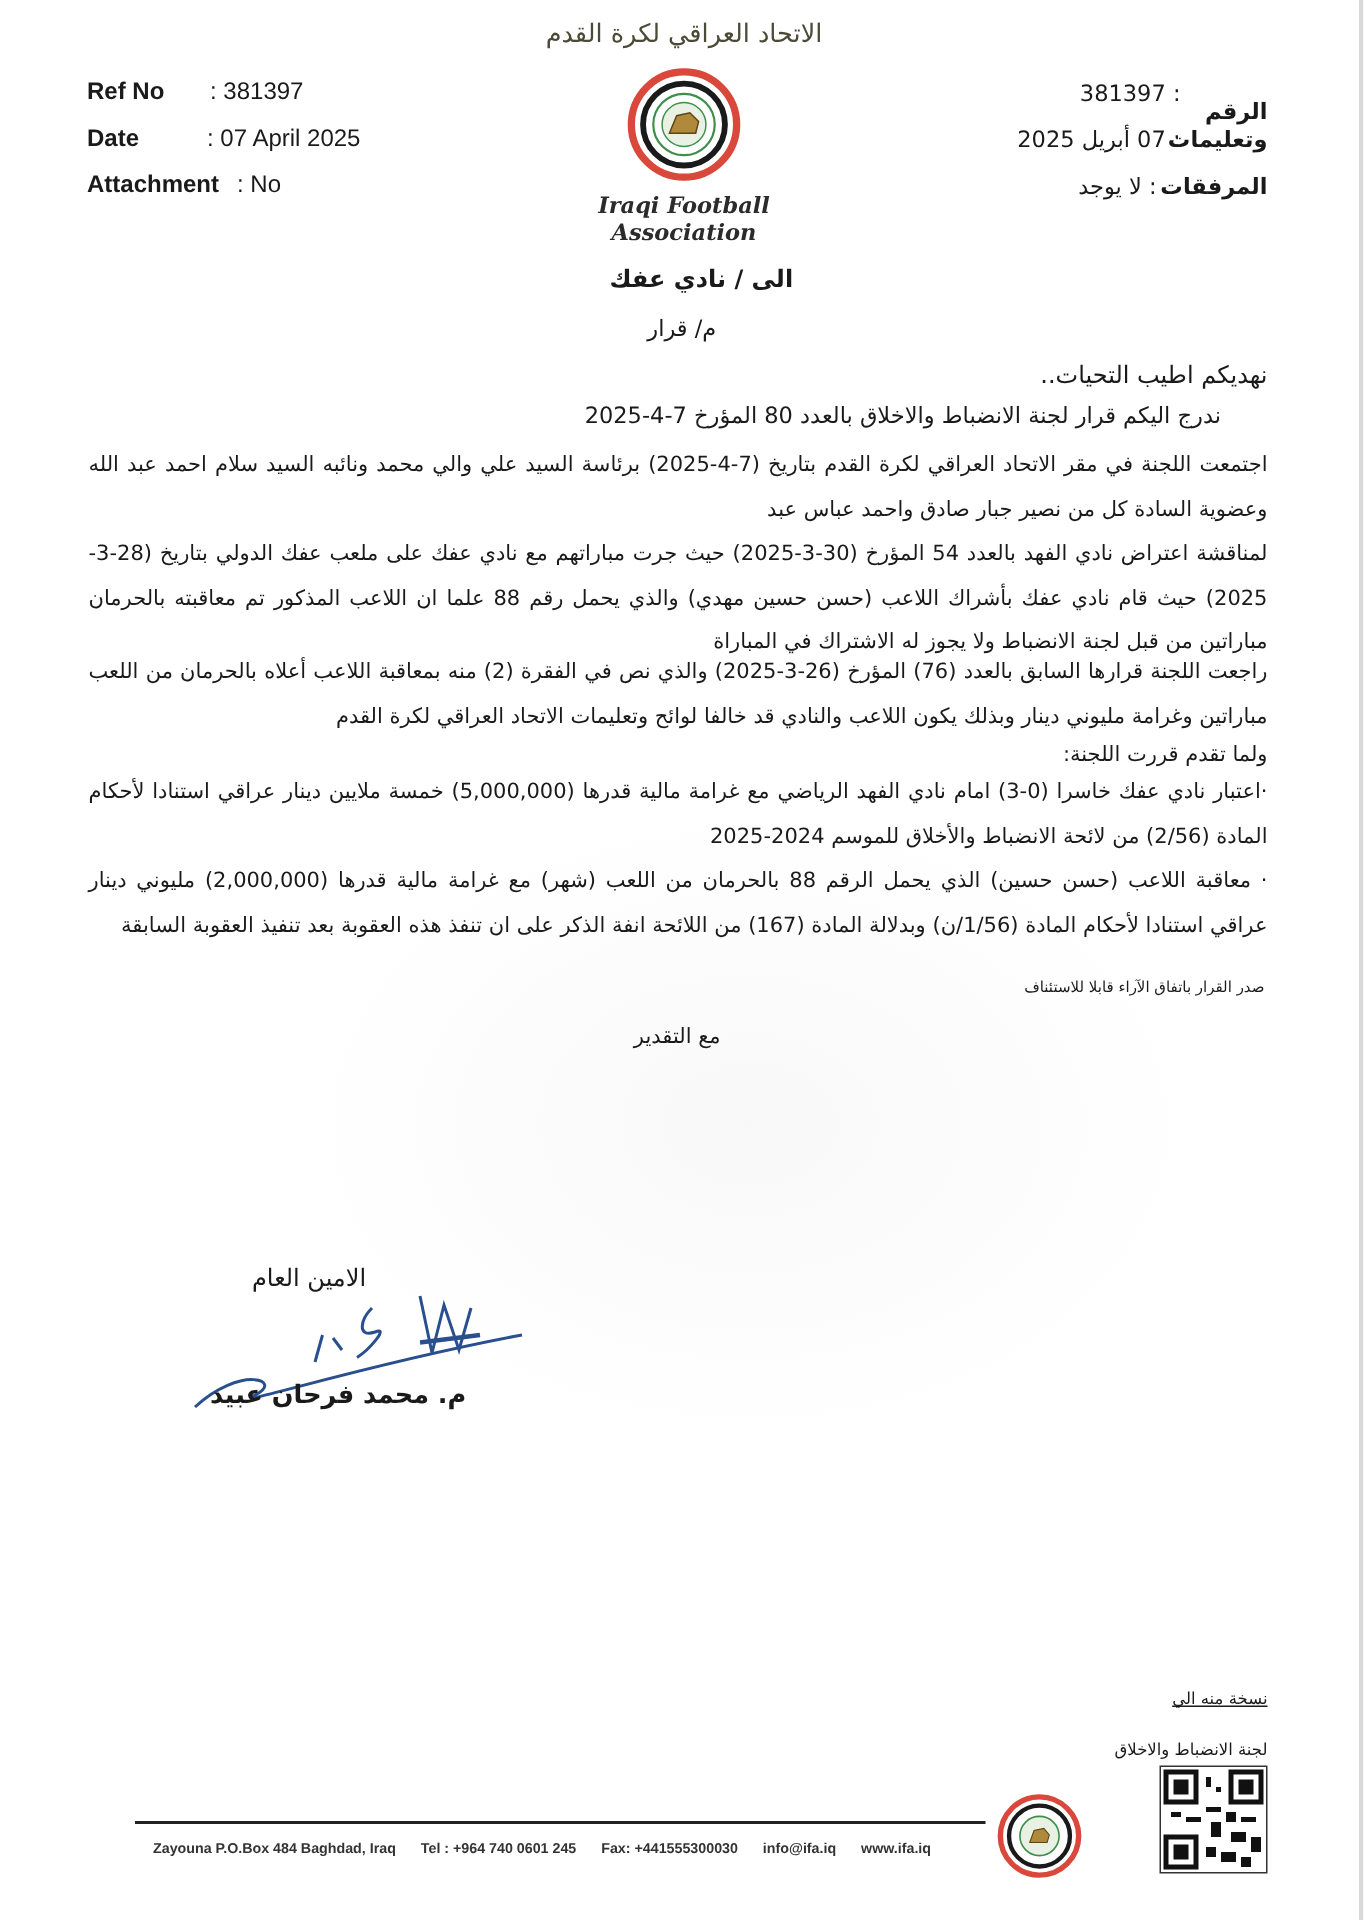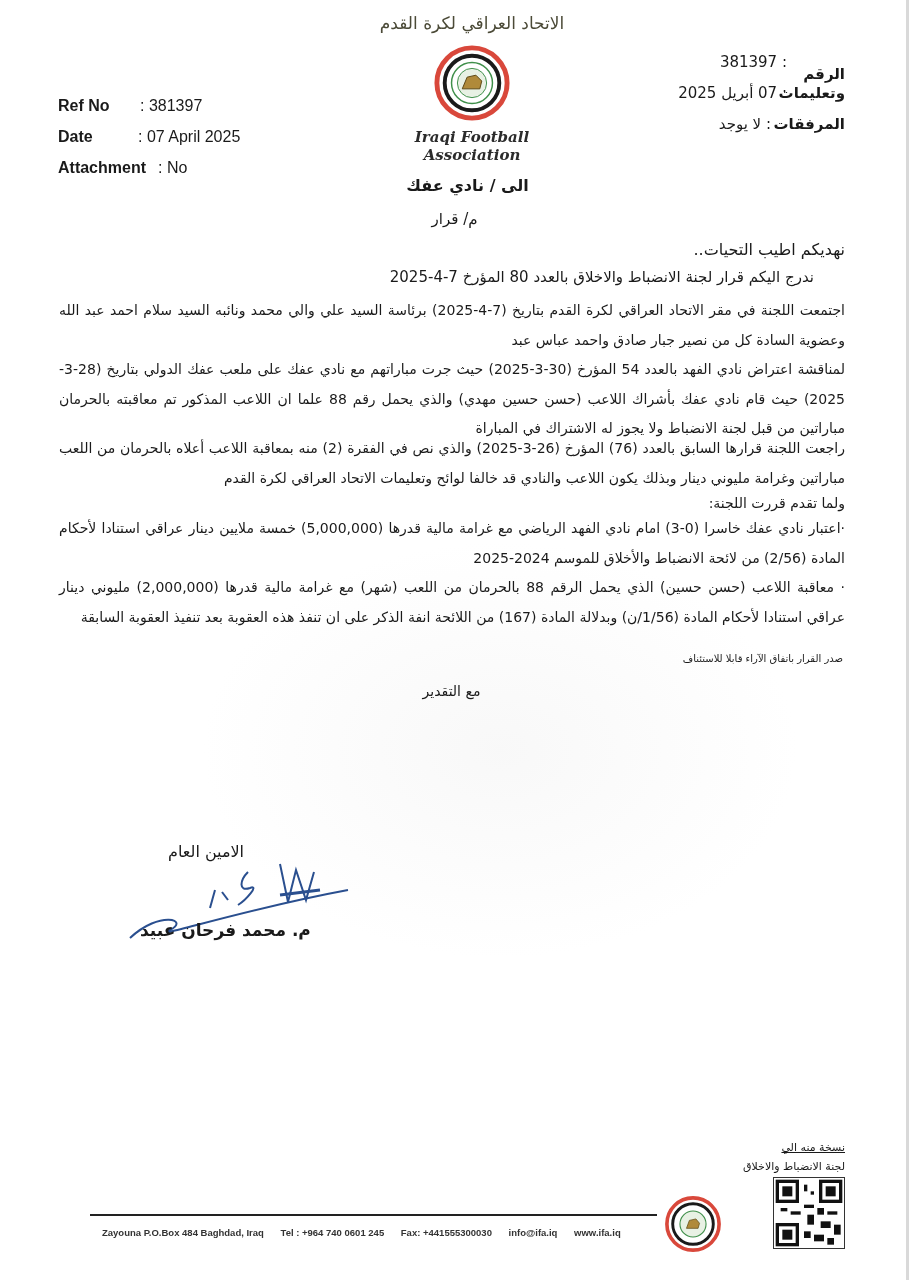--- a/index.html
+++ b/index.html
@@ -3,32 +3,32 @@
 <meta charset="utf-8">
 <style>
   html, body { margin: 0; padding: 0; }
   body {
     width: 909px; height: 1280px; background: #ffffff; position: relative; overflow: hidden;
     font-family: "DejaVu Sans", sans-serif; color: #1a1a1a;
   }
   .page-edge { position: absolute; top: 0; right: 0; width: 3px; height: 1280px; background: #d9d9d9; }
 
   
-  .hdr-left { position: absolute; left: 58px; top: 46px; font-family: "Liberation Sans", sans-serif; font-size: 16px; margin-top: 44px; }
+  .hdr-left { position: absolute; left: 58px; top: 46px; font-family: "Liberation Sans", sans-serif; font-size: 16px; }
   .hdr-left .row { height: 31px; display: flex; align-items: center; }
   .hdr-left .lbl { font-weight: bold; display: inline-block; }
   .hdr-left .val { display: inline-block; }
   .lbl-ref { width: 82px; } .lbl-date { width: 80px; } .lbl-att { width: 100px; }
 
   .hdr-right { position: absolute; right: 64px; top: 46px; direction: rtl; font-family: "DejaVu Sans", sans-serif; font-size: 15px; }
   .hdr-right .row { height: 31px; display: flex; align-items: center; }
   .hdr-right .lbl { font-weight: bold; display: inline-block; }
   .rlbl-ref { width: 58px; margin-top: 24px; } .rlbl-date { width: 58px; } .rlbl-att { width: 74px; }
 
-  .logo-block { position: absolute; left: 356px; top: 6px; width: 200px; height: 140px; text-align: center; margin-left: 16px; }
+  .logo-block { position: absolute; left: 356px; top: 6px; width: 200px; height: 140px; text-align: center; }
   .logo-calligraphy { font-family: "DejaVu Serif", serif; font-size: 17px; color: #4b4a37; letter-spacing: -0.5px; direction: rtl; height: 34px; line-height: 34px; }
   .logo-emblem { width: 78px; height: 78px; margin: 4px auto 0; }
   .logo-caption { font-family: "DejaVu Serif", serif; font-style: italic; font-weight: bold; font-size: 15px; color: #2b2b2b; margin-top: 2px; }
 
   
   .rtl { direction: rtl; font-family: "DejaVu Sans", sans-serif; }
   .to-line { position: absolute; left: 14px; width: 909px; top: 176px; text-align: center; font-size: 16px; font-weight: bold; }
   .to-line span { display: inline-block; transform: translateX(-1px); }
   .subject { position: absolute; left: 0; width: 909px; top: 210px; text-align: center; font-size: 15px; }
   .greeting { position: absolute; right: 64px; top: 240px; font-size: 16px; text-align: right; }
@@ -44,21 +44,21 @@
   .decision-note { position: absolute; right: 66px; top: 653px; font-size: 10px; }
   .regards { position: absolute; left: 0; width: 909px; top: 683px; text-align: center; font-size: 14px; }
   .regards span { display: inline-block; transform: translateX(-3px); }
 
   
   .sig-title { position: absolute; left: 168px; top: 842px; font-size: 16px; }
   .sig-name { position: absolute; left: 140px; top: 920px; font-size: 17px; font-weight: bold; }
   .signature-scribble { position: absolute; left: 120px; top: 850px; width: 240px; height: 100px; }
 
   
-  .cc-title { position: absolute; right: 64px; top: 1126px; font-size: 11px; text-decoration: underline; margin-top: 15px; }
+  .cc-title { position: absolute; right: 64px; top: 1126px; font-size: 11px; text-decoration: underline; }
   .cc-item { position: absolute; right: 64px; top: 1160px; font-size: 11px; }
   .qr { position: absolute; left: 773px; top: 1177px; width: 70px; height: 70px; border: 1px solid #333; background: #fff; }
 
   
   .footer-line { position: absolute; left: 90px; top: 1214px; width: 567px; height: 2px; background: #222; }
   .footer-text { position: absolute; left: 102px; top: 1227px; font-family: "Liberation Sans", sans-serif; font-size: 9.5px; color: #333; white-space: nowrap; }
   .footer-text span { margin-right: 14px; font-weight: bold; }
   .footer-emblem { position: absolute; left: 664px; top: 1195px; width: 58px; height: 58px; }
 
   .watermark { position: absolute; left: 200px; top: 540px; width: 600px; height: 420px; border-radius: 50%; background: radial-gradient(ellipse at center, rgba(240,240,240,0.45), rgba(255,255,255,0) 70%); }

